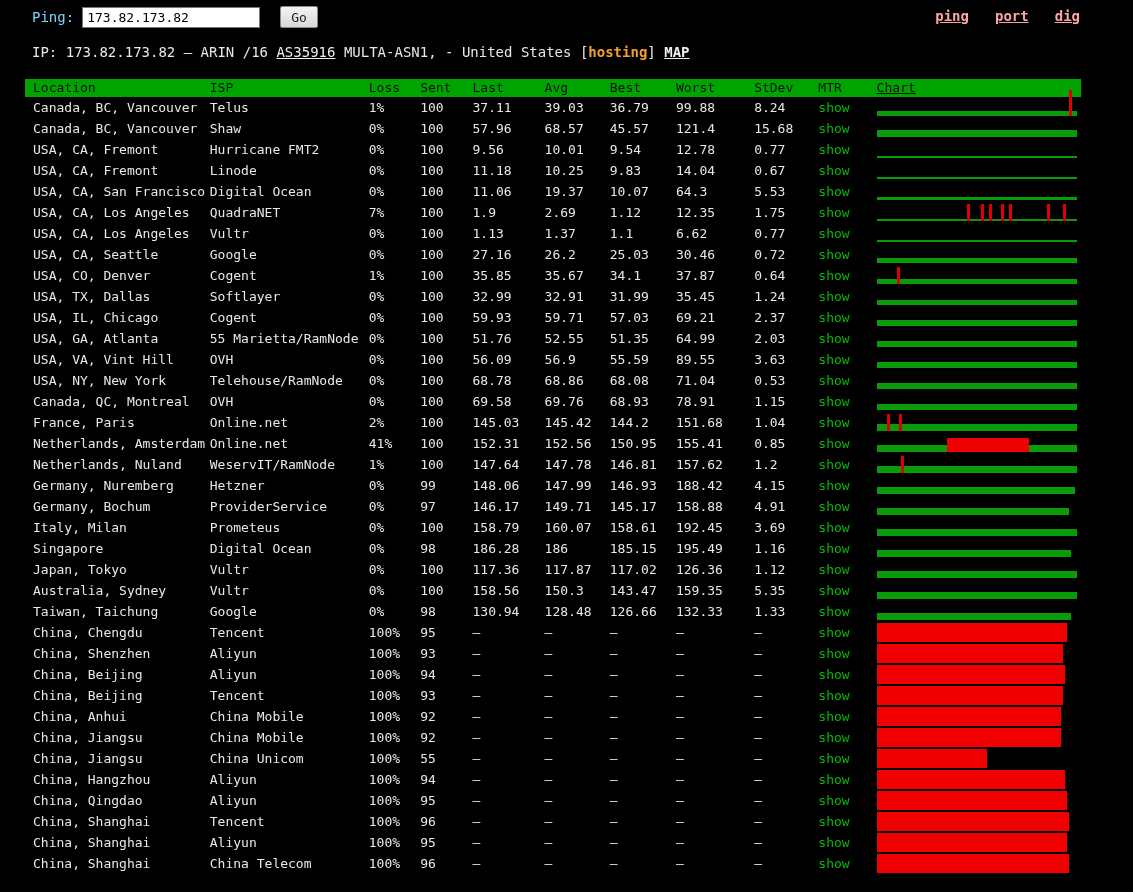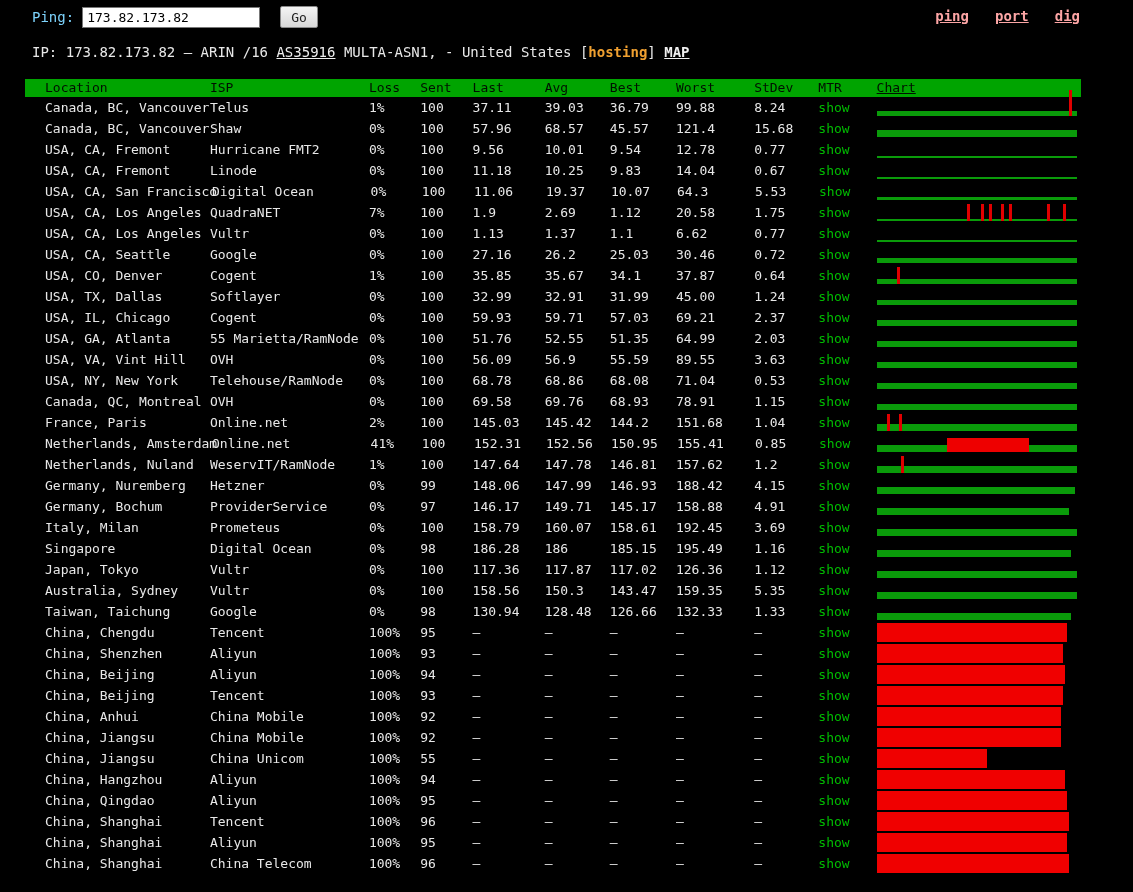--- a/index.html
+++ b/index.html
@@ -22,21 +22,21 @@
   #infoline .seg-link { text-decoration:underline; cursor:pointer; color:#f0f0f0; }
   #infoline .seg-orange { color:#f0a030; font-weight:bold; }
   #infoline .seg-maplink { text-decoration:underline; font-weight:bold; cursor:pointer; color:#f0f0f0; }
 
   
   #table { position:absolute; top:79px; left:25px; width:1056px; }
   .hrow { display:flex; height:18px; line-height:18px; background:#00a400; color:#001000;
     font-size:13px; }
   .row { display:flex; height:21px; line-height:21px; font-size:13px; color:#e8e8e8; }
   .cell { overflow:visible; white-space:pre; }
-  .c-loc{width:187px; padding-left:20px;} .c-isp{width:161px;} .c-loss{width:52px;}
+  .c-loc{width:187px; padding-left:8px;} .c-isp{width:161px;} .c-loss{width:52px;}
   .c-sent{width:53px;} .c-last{width:73px;} .c-avg{width:66px;} .c-best{width:67px;}
   .c-worst{width:66px;} .c-stdev{width:65px;margin-left:13px;} .c-mtr{width:59px;} .c-chart{width:207px;text-decoration:underline;}
   .show-link { color:#00bb00; cursor:pointer; text-decoration:none; }
 
   
   .chart { position:relative; height:21px; width:200px; overflow:visible; }
   .band { position:absolute; bottom:2px; left:0; background:#0a9b0a; }
   .spike { position:absolute; bottom:2px; width:3px; background:#e00000; }
   .rblock { position:absolute; bottom:2px; height:14px; background:#ee0000; }
   .solidred { position:absolute; bottom:1px; left:0; height:19px; background:#f00000; }
@@ -139,21 +139,21 @@
         <div class="cell c-chart"><div class="chart"><div class="band" style="width: 100%; height: 3px;"></div></div></div>
       </div>
       <div class="row">
         <div class="cell c-loc">USA, CA, Los Angeles</div>
         <div class="cell c-isp">QuadraNET</div>
         <div class="cell c-loss">7%</div>
         <div class="cell c-sent">100</div>
         <div class="cell c-last">1.9</div>
         <div class="cell c-avg">2.69</div>
         <div class="cell c-best">1.12</div>
-        <div class="cell c-worst">20.58</div>
+        <div class="cell c-worst">12.35</div>
         <div class="cell c-stdev">1.75</div>
         <div class="cell c-mtr"><a class="show-link">show</a></div>
         <div class="cell c-chart"><div class="chart"><div class="band" style="width: 100%; height: 2px;"></div><div class="spike" style="left: 45%; height: 17px;"></div><div class="spike" style="left: 52%; height: 17px;"></div><div class="spike" style="left: 56%; height: 17px;"></div><div class="spike" style="left: 62%; height: 17px;"></div><div class="spike" style="left: 66%; height: 17px;"></div><div class="spike" style="left: 85%; height: 17px;"></div><div class="spike" style="left: 93%; height: 17px;"></div></div></div>
       </div>
       <div class="row">
         <div class="cell c-loc">USA, CA, Los Angeles</div>
         <div class="cell c-isp">Vultr</div>
         <div class="cell c-loss">0%</div>
         <div class="cell c-sent">100</div>
         <div class="cell c-last">1.13</div>
@@ -191,21 +191,21 @@
         <div class="cell c-chart"><div class="chart"><div class="band" style="width: 100%; height: 5px;"></div><div class="spike" style="left: 10%; height: 17px;"></div></div></div>
       </div>
       <div class="row">
         <div class="cell c-loc">USA, TX, Dallas</div>
         <div class="cell c-isp">Softlayer</div>
         <div class="cell c-loss">0%</div>
         <div class="cell c-sent">100</div>
         <div class="cell c-last">32.99</div>
         <div class="cell c-avg">32.91</div>
         <div class="cell c-best">31.99</div>
-        <div class="cell c-worst">45.00</div>
+        <div class="cell c-worst">35.45</div>
         <div class="cell c-stdev">1.24</div>
         <div class="cell c-mtr"><a class="show-link">show</a></div>
         <div class="cell c-chart"><div class="chart"><div class="band" style="width: 100%; height: 5px;"></div></div></div>
       </div>
       <div class="row">
         <div class="cell c-loc">USA, IL, Chicago</div>
         <div class="cell c-isp">Cogent</div>
         <div class="cell c-loss">0%</div>
         <div class="cell c-sent">100</div>
         <div class="cell c-last">59.93</div>

